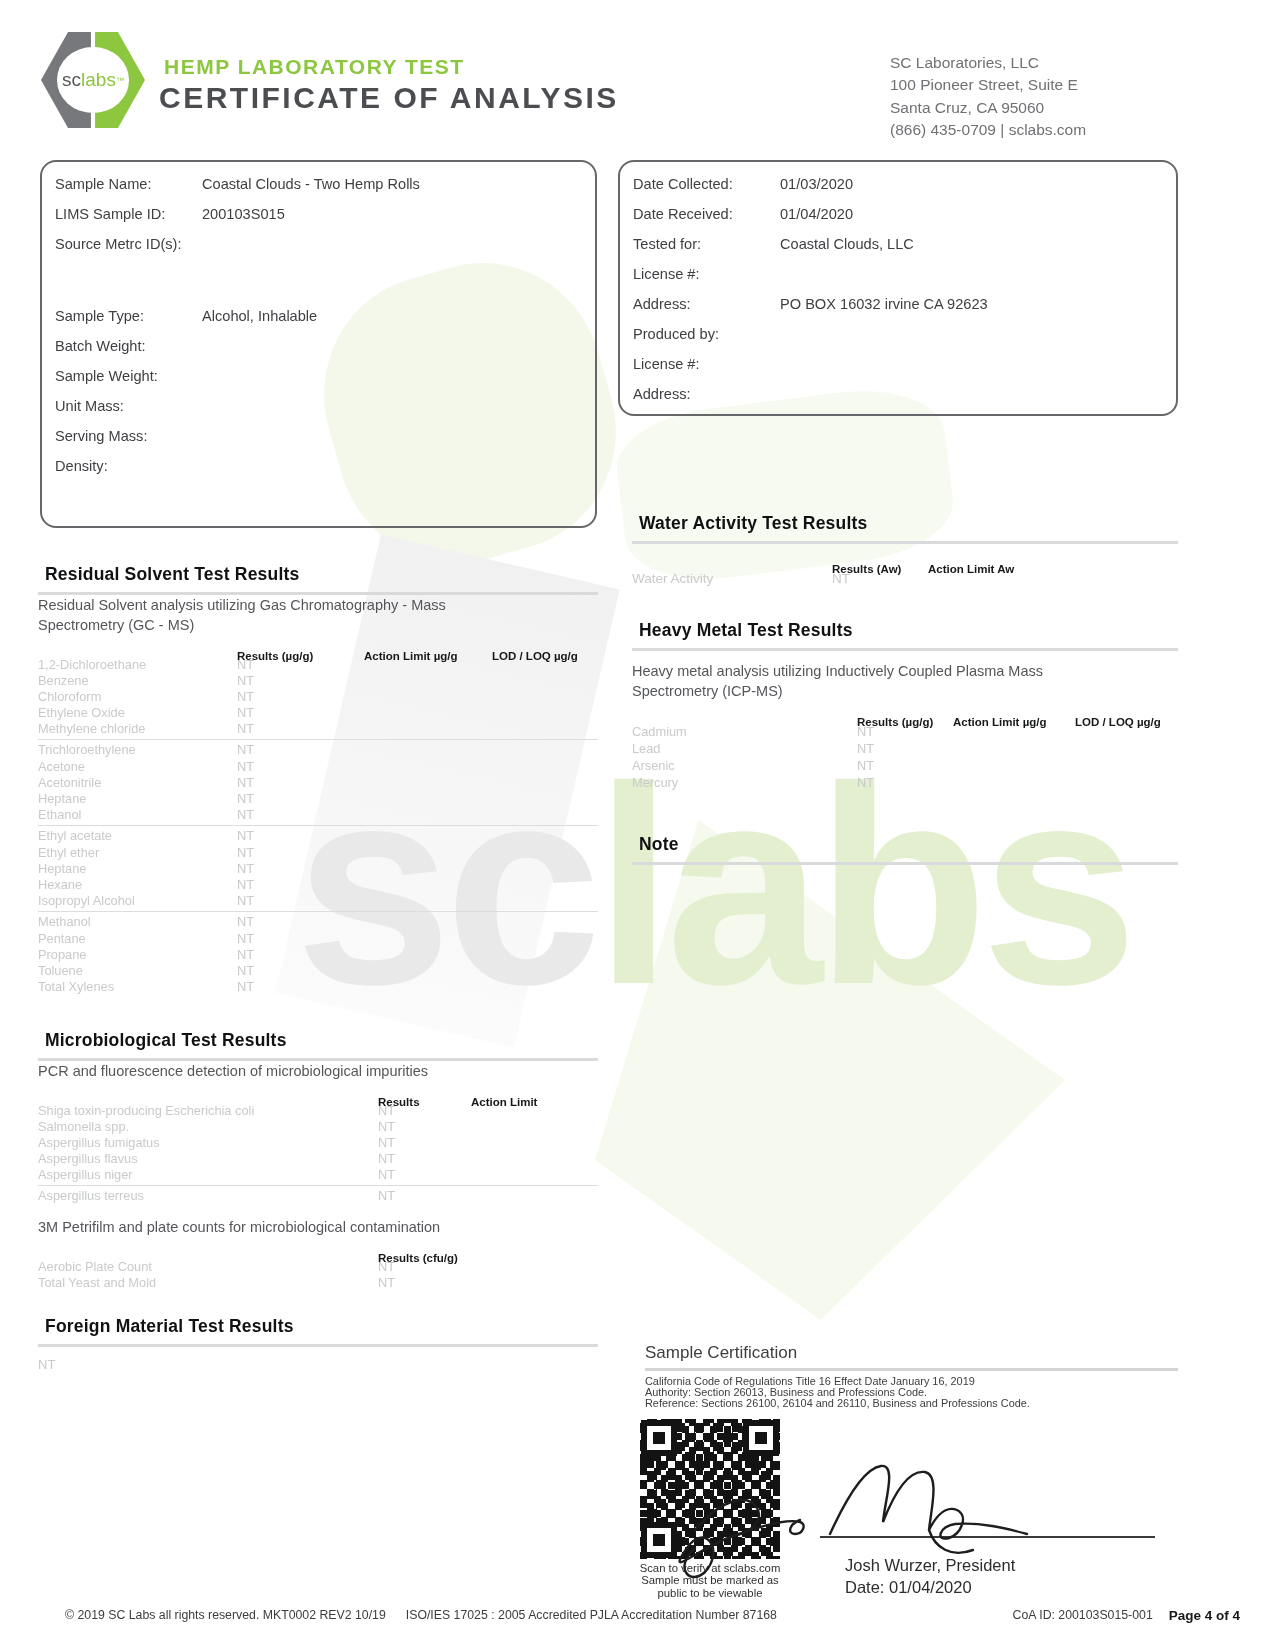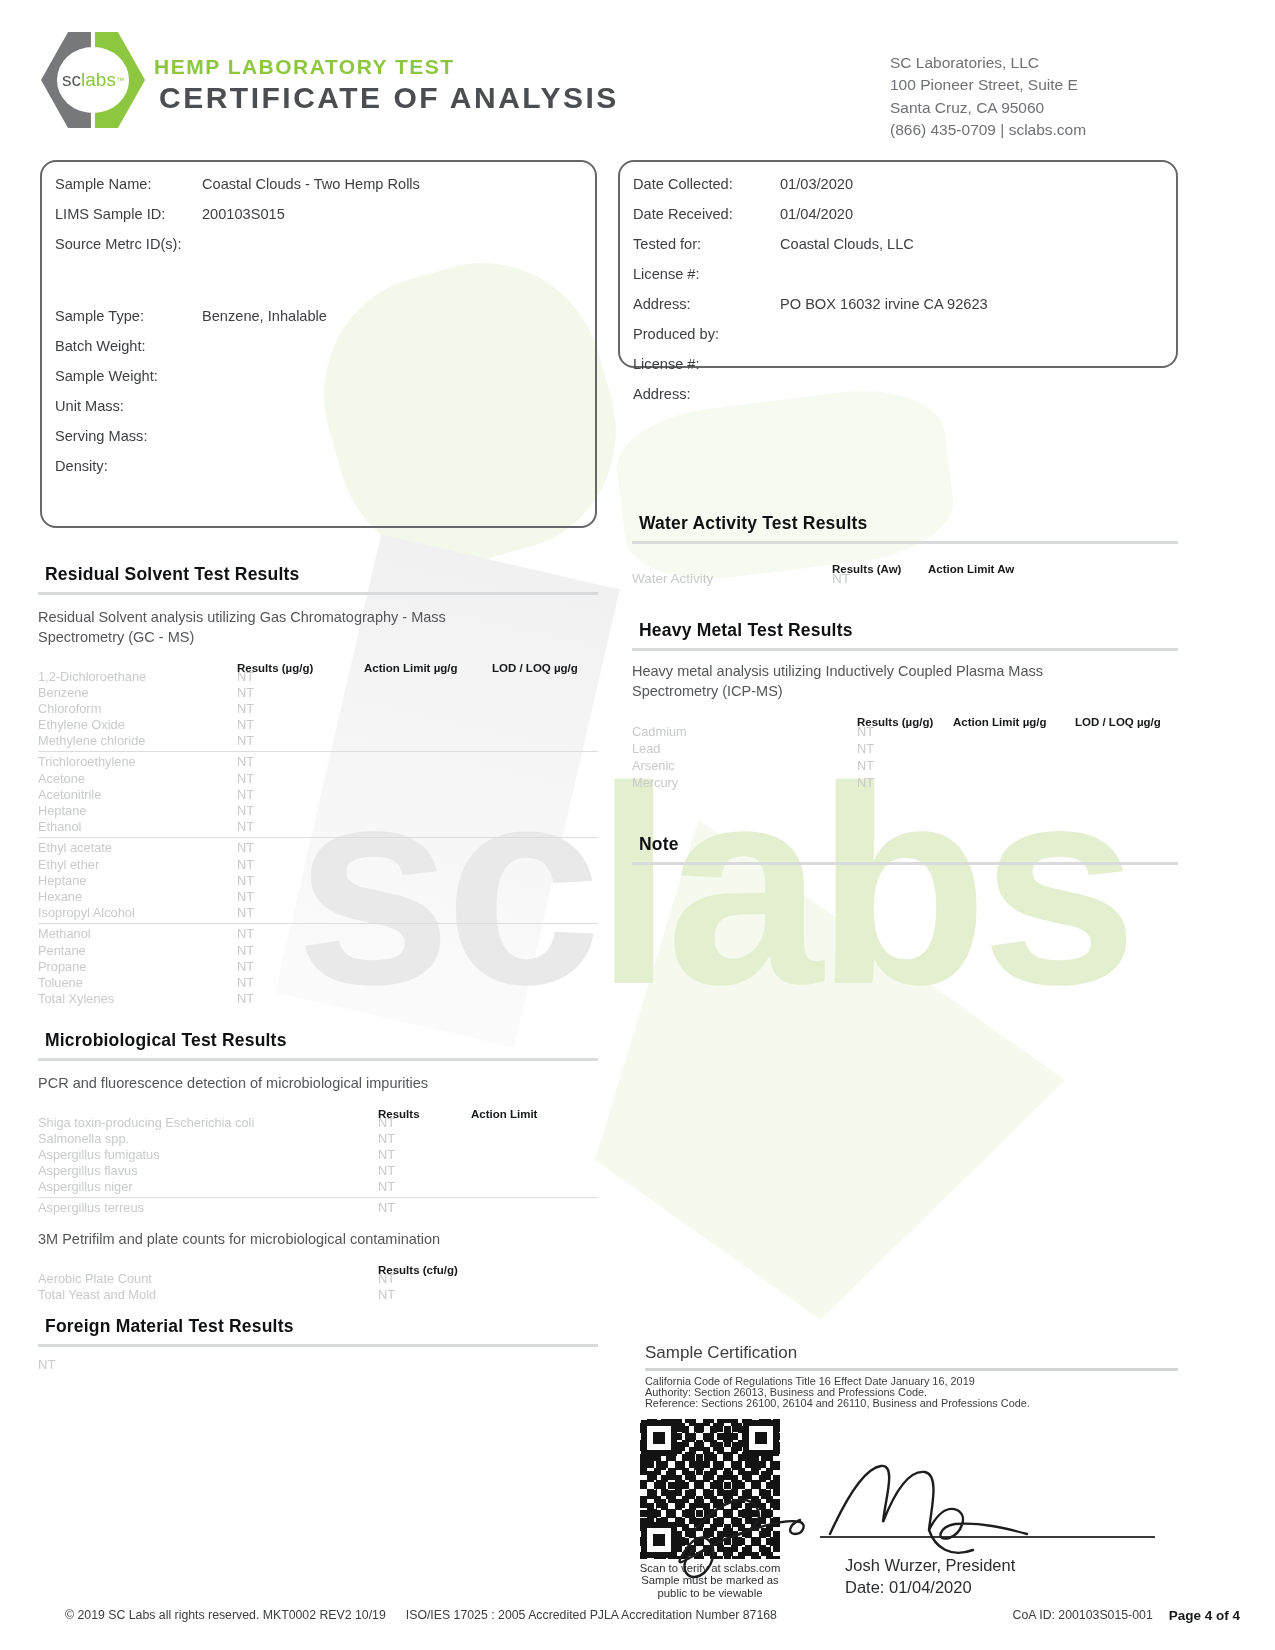--- a/index.html
+++ b/index.html
@@ -20,38 +20,38 @@
   
   .logo{left:41px;top:30px;width:104px;height:100px;z-index:2}
   .hex{position:absolute;inset:0}
   .hex-l{background:#77787b;clip-path:polygon(48% 2%,26% 2%,0 50%,26% 98%,48% 98%)}
   .hex-r{background:#8dc63f;clip-path:polygon(52% 2%,74% 2%,100% 50%,74% 98%,52% 98%)}
   .logo-circle{position:absolute;left:15%;top:17%;width:70%;height:66%;background:#fff;border-radius:50%;
     display:flex;align-items:center;justify-content:center;font-size:19px;letter-spacing:0}
   .logo-sc{color:#57585b;font-weight:400}
   .logo-labs{color:#8dc63f;font-weight:400}
   .logo-tm{color:#8dc63f;font-size:8px;vertical-align:super}
-  .hdr-sub{left:154px;top:55px;font-size:21px;font-weight:700;color:#8dc63f;letter-spacing:1.5px;z-index:2}
+  .hdr-sub{left:164px;top:55px;font-size:21px;font-weight:700;color:#8dc63f;letter-spacing:1.5px;z-index:2}
   .hdr-title{left:159px;top:81px;font-size:30px;font-weight:700;color:#4b4d50;letter-spacing:2.5px;z-index:2}
   .company{left:890px;top:52px;font-size:15.5px;line-height:22.4px;color:#707174;z-index:2}
   
   .ibox{border:2px solid #66676a;border-radius:16px;box-sizing:border-box;padding:12px 10px 0 13px;z-index:2}
   .box1{left:40px;top:160px;width:557px;height:368px}
-  .box2{left:618px;top:160px;width:560px;height:208px}
+  .box2{left:618px;top:160px;width:560px;height:256px}
   .irow{display:flex;min-height:20px;line-height:20px;margin-bottom:10px;font-size:14.6px;color:#3e3f42}
   .irow .lb{width:147px;flex:none}
   .irow .vl{flex:1}
   .mt8{margin-top:8px}.mt52{margin-top:52px}
   
   .sec{position:absolute;width:560px;z-index:2}
   .lcol{left:38px}
   .rcol{left:632px;width:546px}
   h2{margin:7px;font-size:17.5px;font-weight:700;color:#101113;letter-spacing:.2px;line-height:22px}
   .rule{height:2.5px;background:#d9dadb;margin-top:7px}
-  .meth{margin-top:12px;font-size:14.5px;line-height:20px;color:#55565a;width:480px}
+  .meth{font-size:14.5px;line-height:20px;color:#55565a;width:480px}
   .cols{position:relative;height:14px;margin-top:3px;font-size:11.5px;font-weight:700;color:#17181a}
   .cols span{position:absolute;top:12px;white-space:nowrap}
   .rows{margin-top:3px}
   .grp{border-bottom:1.5px solid #dcdddd;padding:2px 0}
   .grp.last{border-bottom:none}
   .r{position:relative;height:16.2px;line-height:16.2px;font-size:12.8px;color:#c9cacb;white-space:nowrap}
   .r .v{position:absolute;left:var(--vx,199px);top:0}
   .nt-single{margin-top:10px;font-size:13px;color:#c9cacb}
   
   .cert-h{font-size:17px;font-weight:400;color:#3d3e40;line-height:25px}
@@ -113,21 +113,21 @@
   <div class="irow mt8">
       <span class="lb">LIMS Sample ID:</span>
       <span class="vl">200103S015</span>
     </div>
   <div class="irow">
       <span class="lb">Source Metrc ID(s):</span>
       <span class="vl"></span>
     </div>
   <div class="irow mt52">
       <span class="lb">Sample Type:</span>
-      <span class="vl">Benzene, Inhalable</span>
+      <span class="vl">Alcohol, Inhalable</span>
     </div>
   <div class="irow">
       <span class="lb">Batch Weight:</span>
       <span class="vl"></span>
     </div>
   <div class="irow">
       <span class="lb">Sample Weight:</span>
       <span class="vl"></span>
     </div>
   <div class="irow">

